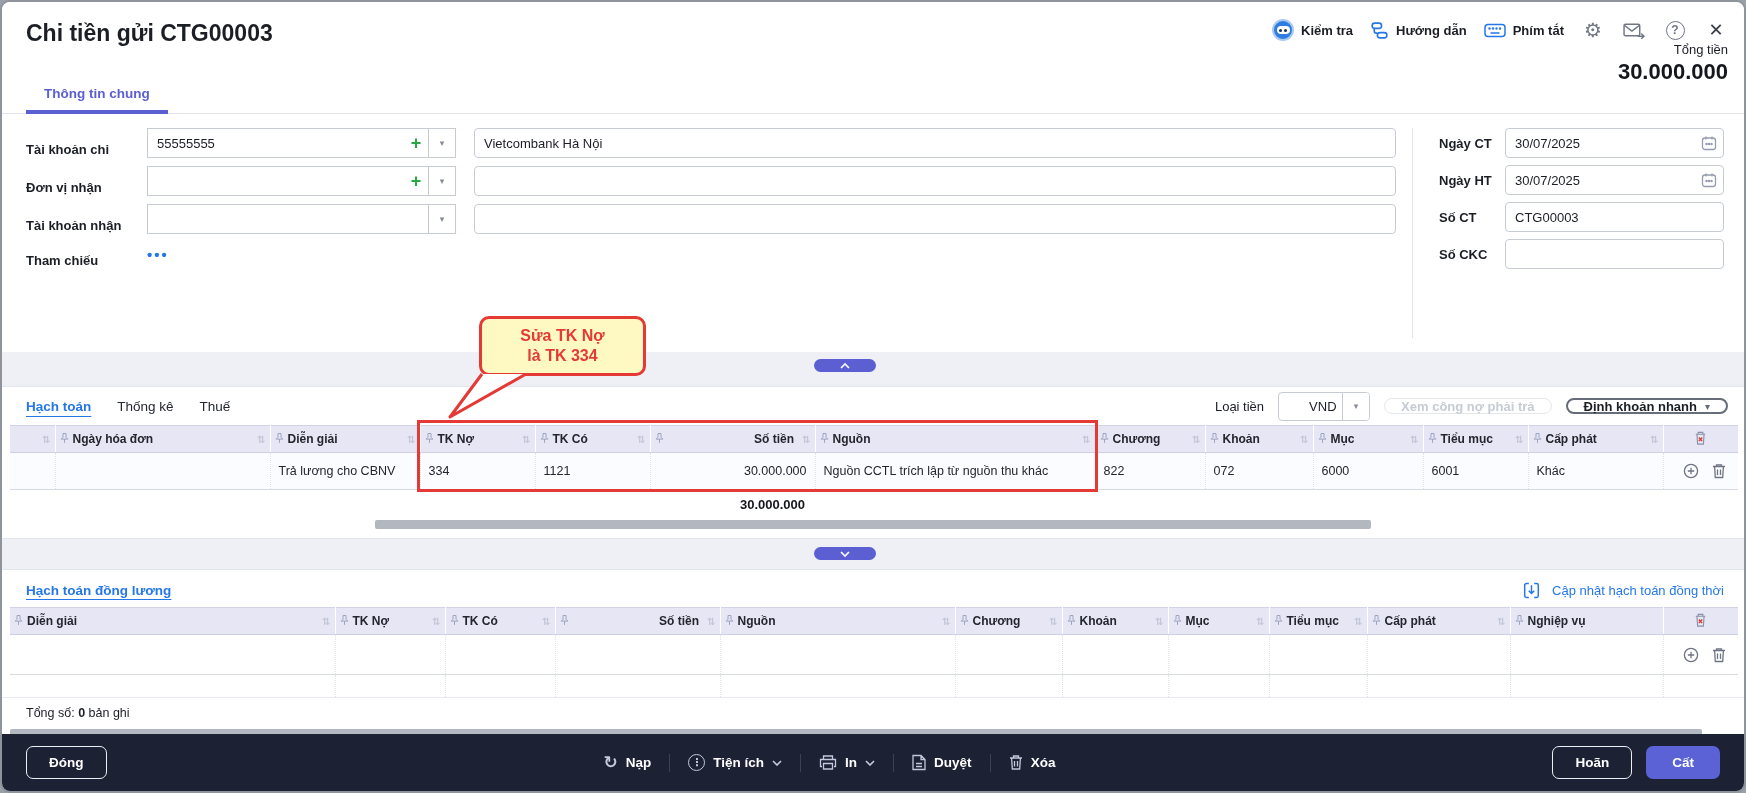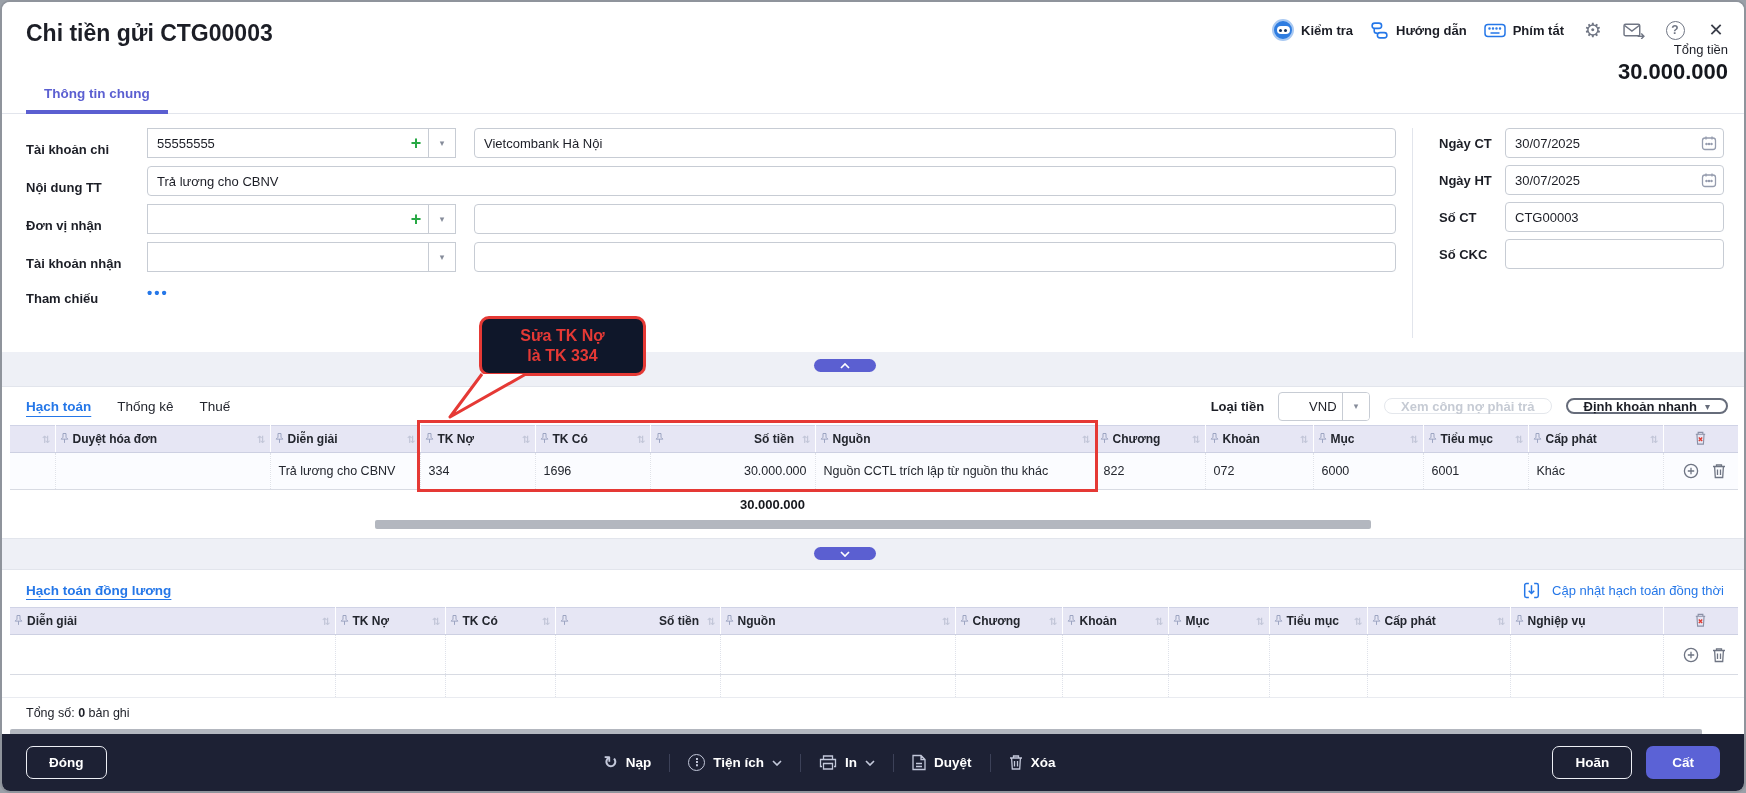--- a/index.html
+++ b/index.html
@@ -50,21 +50,21 @@
   .band2{ position:relative; height:30px; }
   .pill{ position:absolute; left:812px; width:62px; height:13px; background:#5b5fd1; border-radius:7px; display:flex; align-items:center; justify-content:center; cursor:pointer;}
   .band1 .pill{ top:7px; } .band2 .pill{ top:8px; }
 
   
   .detail-panel{ background:#fff; border-top:1px solid #e2e5ec; border-bottom:1px solid #e2e5ec; }
   .detail-tabs{ display:flex; align-items:center; height:38px; padding:0 16px 0 24px; }
   .dtab{ font-size:13.5px; color:#23262e; margin-right:26px; cursor:pointer; }
   .dtab.active{ color:#2577e8; font-weight:bold; text-decoration:underline; text-underline-offset:5px; }
   .dt-right{ margin-left:auto; display:flex; align-items:center; gap:14px; }
-  .loai-tien{ font-size:13px; font-weight:bold; color:#1c1e26; }
+  .loai-tien{ font-size:13px; font-weight:normal; color:#1c1e26; }
   .currency{ display:flex; width:92px; height:29px; border:1px solid #c7ccd4; border-radius:4px; overflow:hidden; background:#fff;padding-left:20px;}
   .currency .cur-val{ flex:1; display:flex; align-items:center; padding-left:10px; font-size:13px; color:#1c1e26;}
   .pill-btn{ height:16px; border-radius:17px; padding:0 16px; font-size:13px; font-weight:bold; display:flex; align-items:center; gap:8px; background:#fff; cursor:pointer;}
   .pill-btn.disabled{ border:1.5px solid #e4e7ec; color:#c6cbd4; cursor:default;}
   .pill-btn.strong{ border:2px solid #666c7a; color:#1c1e26;}
 
   
   .tbl{ border-collapse:collapse; table-layout:fixed; width:1728px; margin-left:8px; }
   .tbl th{ background:#e6e6f4; height:27px; padding:0 4px; border-right:1px solid #fff; border-top:1px solid #d0d3e6; border-bottom:1px solid #cdd0e2; overflow:hidden;}
   .th-in{ display:flex; align-items:center; gap:4px; font-size:12px; font-weight:bold; color:#23262e; white-space:nowrap;}
@@ -87,21 +87,21 @@
   
   .simul-panel{ background:#fff; border-top:1px solid #e2e5ec; }
   .simul-head{ display:flex; align-items:center; padding:12px 20px 8px 24px; }
   .link-title{ font-size:13.5px; font-weight:bold; color:#2577e8; text-decoration:underline; text-underline-offset:4px; cursor:pointer;}
   .update-link{ margin-left:auto; display:flex; align-items:center; gap:12px; font-size:13px; color:#2577e8; cursor:pointer;}
   .simul-total{ border-top:1px solid #e9ebf0; padding:8px 0 6px 24px; font-size:12.5px; color:#1c1e26;}
   .simul-total b{ font-weight:bold; }
 
   
   .red-box{ position:absolute; left:415px; top:418px; width:681px; height:72px; border:3px solid #e53935; pointer-events:none; z-index:5;}
-  .callout{ position:absolute; left:477px; top:314px; width:167px; height:60px; background:#0f172a; border:3px solid #e53935; border-radius:10px; display:flex; flex-direction:column; align-items:center; justify-content:center; z-index:7;}
+  .callout{ position:absolute; left:477px; top:314px; width:167px; height:60px; background:#fef9c3; border:3px solid #e53935; border-radius:10px; display:flex; flex-direction:column; align-items:center; justify-content:center; z-index:7;}
   .callout div{ font-size:16px; font-weight:bold; color:#e53935; line-height:1.25;}
   .callout-tail{ position:absolute; left:440px; top:371px; z-index:8; pointer-events:none;}
 
   
   .footer{ position:absolute; left:0; right:0; bottom:0; height:57px; background:#1d2134; display:flex; align-items:center; padding:0 24px; }
   .btn-outline{ height:33px; padding:0 22px; border:1.5px solid #edeff5; border-radius:7px; background:transparent; color:#fff; font-size:13.5px; font-weight:bold; font-family:inherit; cursor:pointer;}
   .footer-center{ flex:1; display:flex; align-items:center; justify-content:center; gap:18px; }
   .f-item{ display:flex; align-items:center; gap:8px; color:#fff; font-size:13.5px; font-weight:bold; cursor:pointer;}
   .f-item .ficon{ color:#c3c8da; display:flex; align-items:center;}
   .f-div{ width:1px; height:18px; background:#3c4158; }
@@ -182,24 +182,20 @@
       <div class="frow">
         <span class="flabel">Tài khoản chi</span>
         <div class="combo">
           <input value="55555555" style="">
           <span class="plus-glyph">+</span>
           <span class="caret-btn">
               <span class="caret-glyph">▾</span>
             </span>
         </div>
         <input class="txt grow" value="Vietcombank Hà Nội" style="">
-      </div>
-      <div class="frow">
-        <span class="flabel">Nội dung TT</span>
-        <input class="txt full" value="Trả lương cho CBNV" style="">
       </div>
       <div class="frow">
         <span class="flabel">Đơn vị nhận</span>
         <div class="combo">
           <input style="">
           <span class="plus-glyph">+</span>
           <span class="caret-btn">
               <span class="caret-glyph">▾</span>
             </span>
         </div>
@@ -317,21 +313,21 @@
               <span class="th-in">
                 <span class="sort lone">⇅</span>
               </span>
             </th>
         <th>
               <span class="th-in">
                 <span class="pin"><svg width="9" height="12" viewBox="0 0 12 15" fill="none" stroke="currentColor" stroke-width="1.3">
                     <path d="M4 1.5 h4 v5 l2.5 2.5 h-9 l2.5 -2.5 z"></path>
                     <line x1="6" y1="9" x2="6" y2="14"></line>
                   </svg></span>
-                <span>Duyệt hóa đơn</span>
+                <span>Ngày hóa đơn</span>
                 <span class="sort">⇅</span>
               </span>
             </th>
         <th>
               <span class="th-in">
                 <span class="pin"><svg width="9" height="12" viewBox="0 0 12 15" fill="none" stroke="currentColor" stroke-width="1.3">
                     <path d="M4 1.5 h4 v5 l2.5 2.5 h-9 l2.5 -2.5 z"></path>
                     <line x1="6" y1="9" x2="6" y2="14"></line>
                   </svg></span>
                 <span>Diễn giải</span>
@@ -435,21 +431,21 @@
                     <path d="M6.2 8 l3.6 3.6 M9.8 8 l-3.6 3.6" stroke="#e03c32" stroke-width="1.5"></path>
                   </svg></span>
               </span>
             </th>
       </tr>
       <tr>
         <td></td>
         <td></td>
         <td>Trả lương cho CBNV</td>
         <td>334</td>
-        <td>1696</td>
+        <td>1121</td>
         <td class="num">30.000.000</td>
         <td>Nguồn CCTL trích lập từ nguồn thu khác</td>
         <td>822</td>
         <td>072</td>
         <td>6000</td>
         <td>6001</td>
         <td>Khác</td>
         <td class="actions-td">
           <span class="row-icons">
             <span class="icon-btn">

